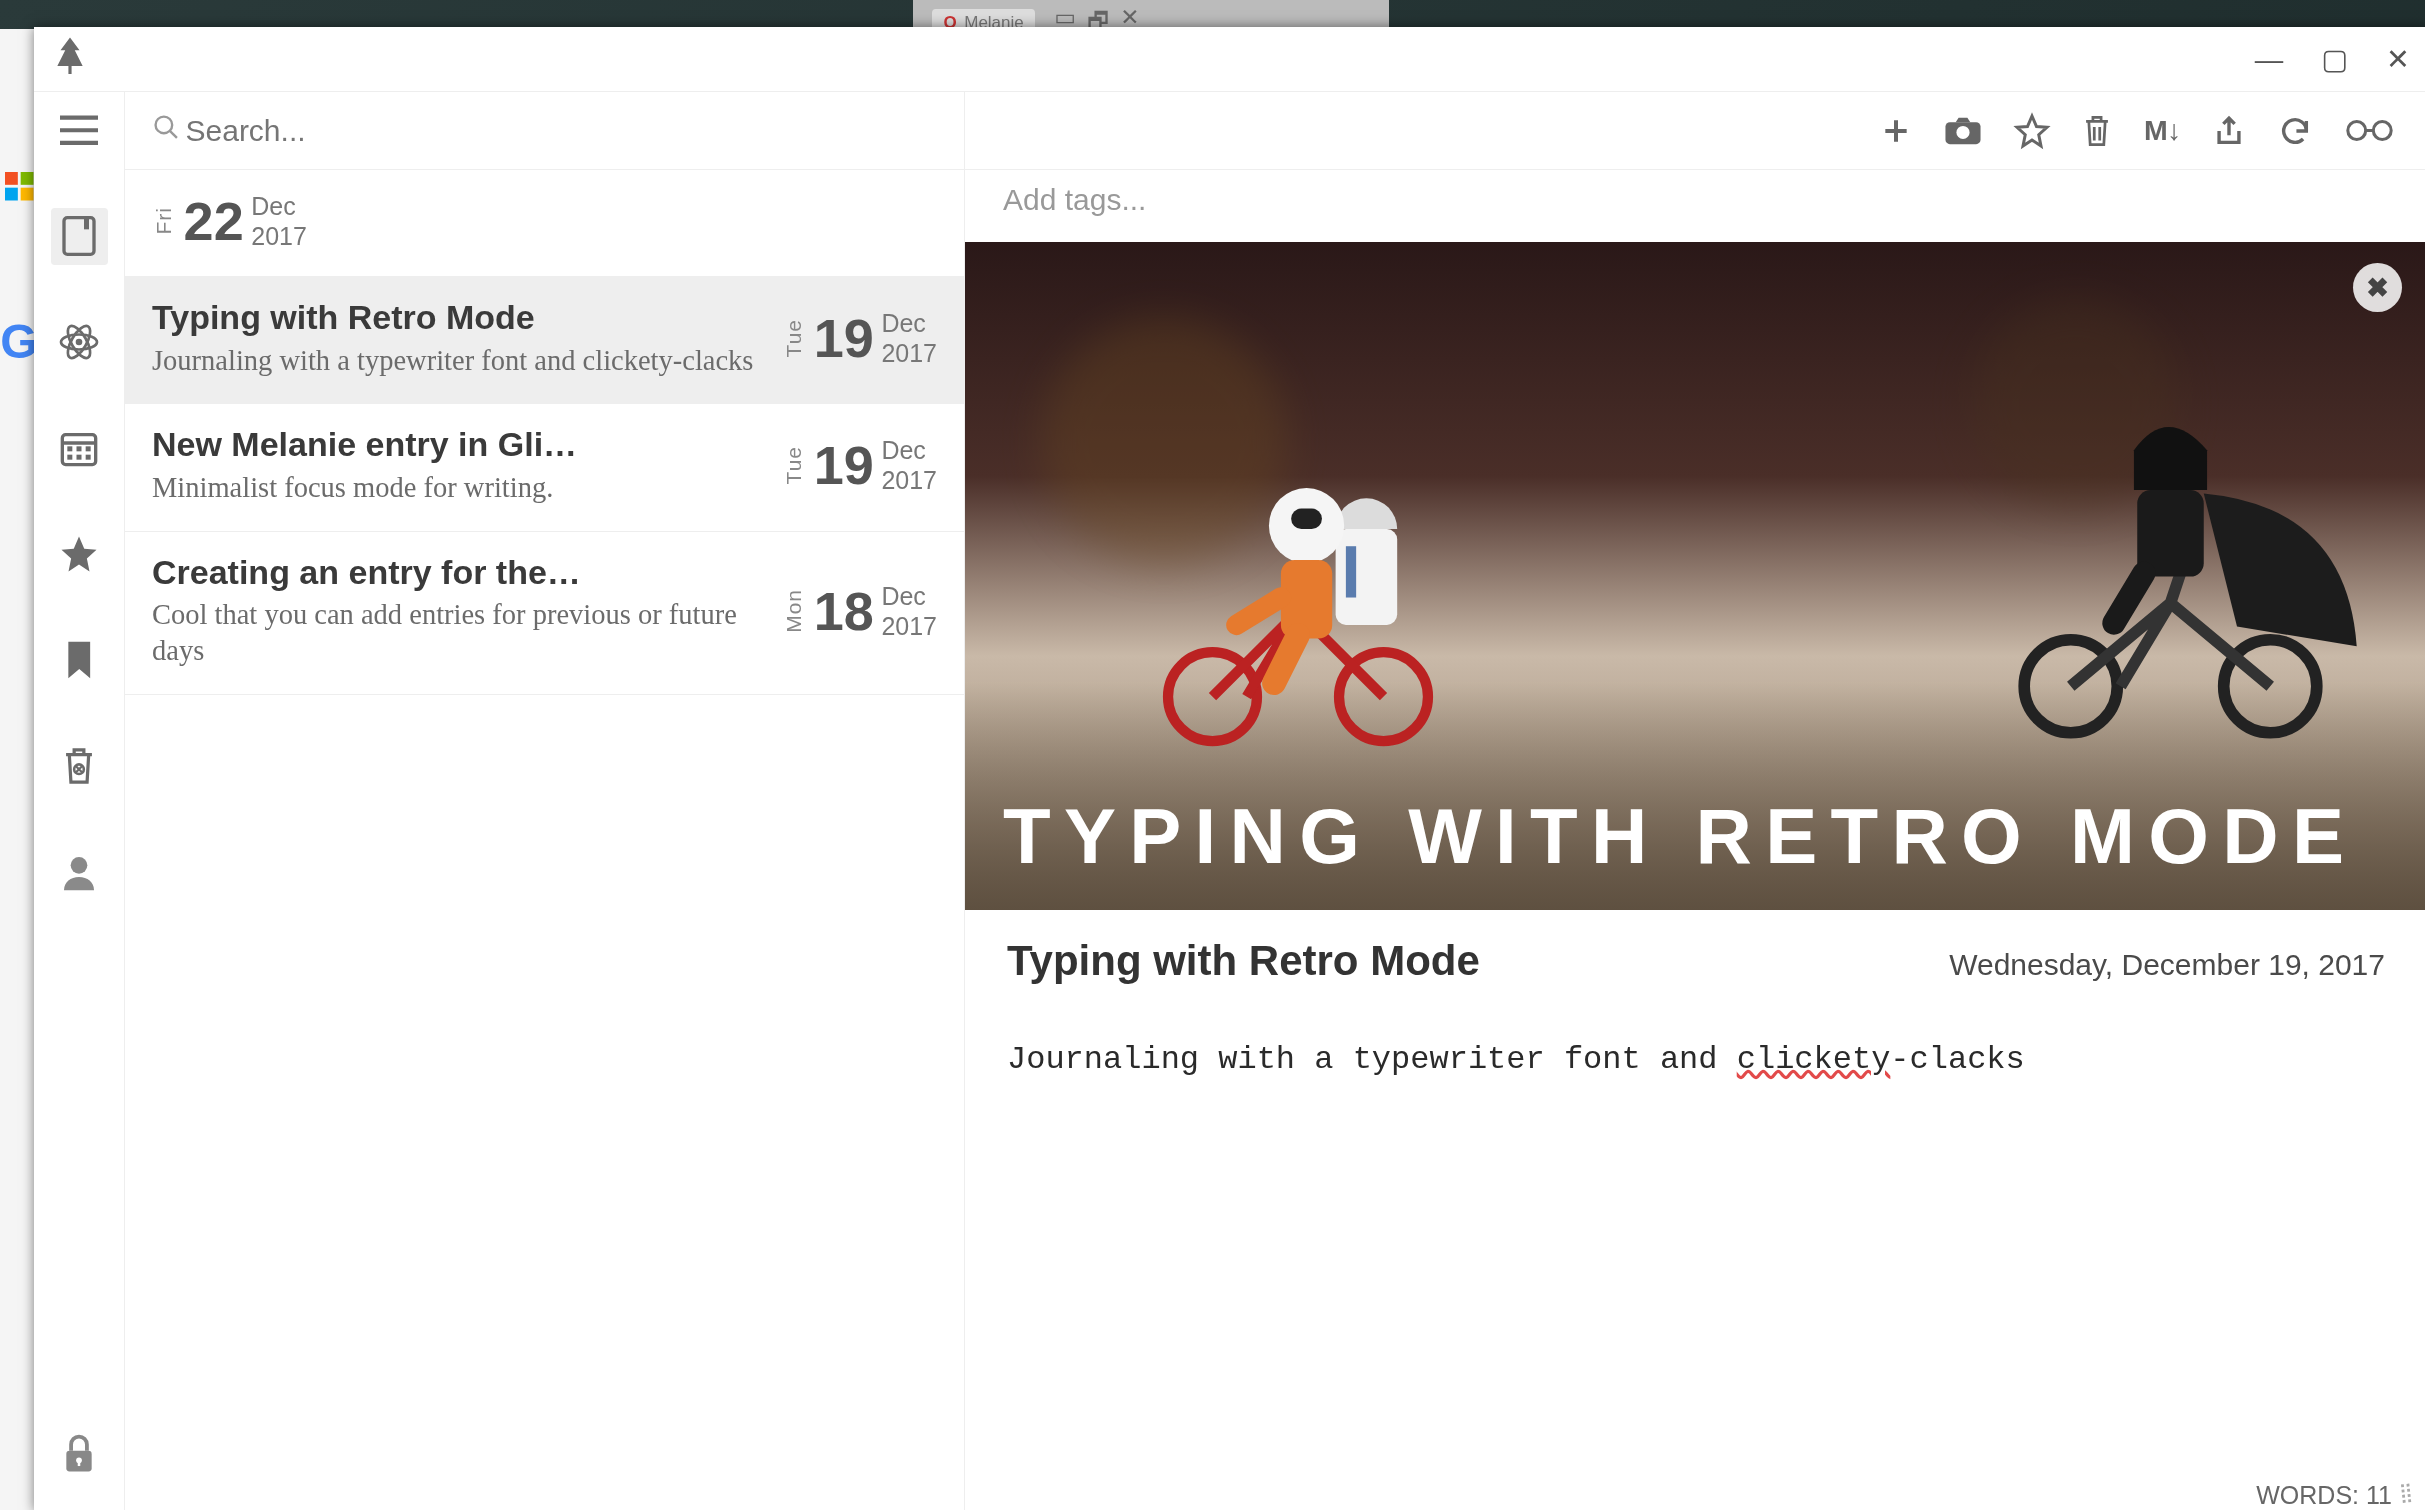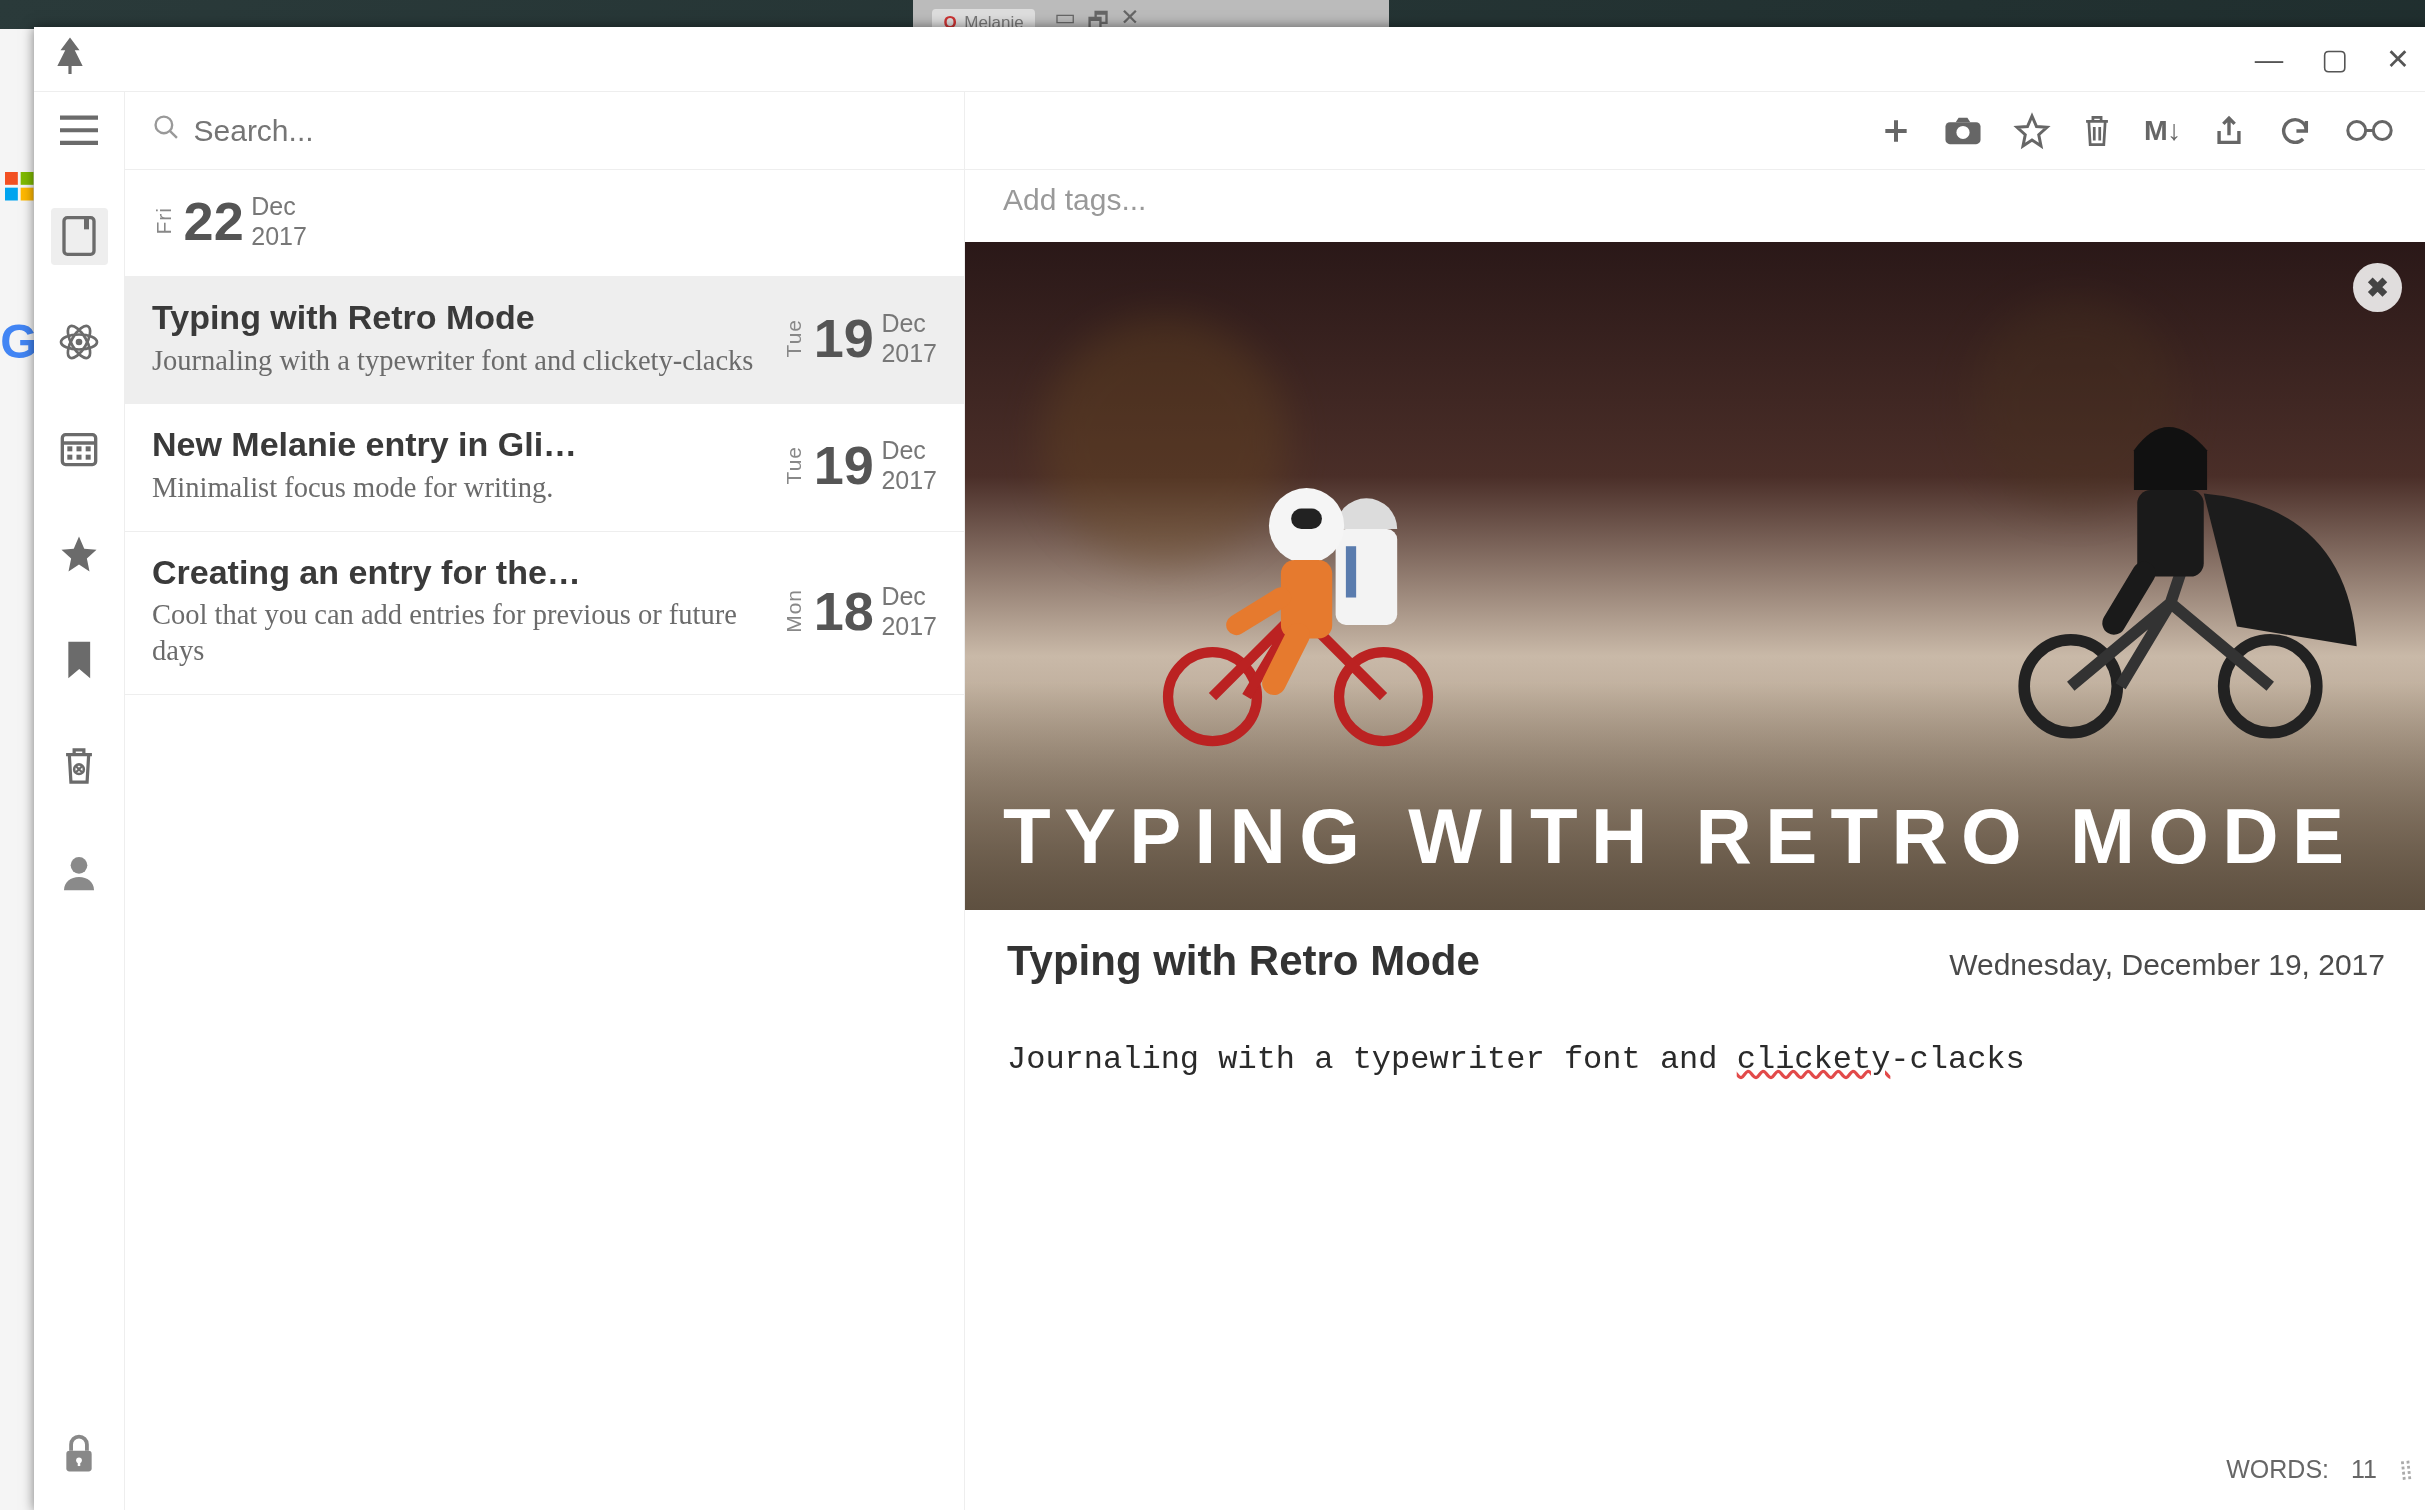--- a/index.html
+++ b/index.html
@@ -30,21 +30,21 @@
 
 
 .sidebar { width:91px; border-right:1px solid #eee; display:flex; flex-direction:column; align-items:center; padding-top:9.5px; gap:49px; color:#777; }
 .sidebar .ic { font-size:38px; cursor:pointer; display:flex; align-items:center; justify-content:center; width:57px; height:57px; }
 .sidebar .ic.active { background:#eee; border-radius:3.8px; }
 .sidebar .spacer { flex:1; }
 .sidebar .lock { font-size:40px; color:#888; margin-bottom:28.5px; }
 
 
 .list-col { width:840px; border-right:1px solid #eee; display:flex; flex-direction:column; }
-.search-row { height:78px; display:flex; align-items:center; padding:0 27px; border-bottom:1px solid #eee; color:#999; font-size:30px; gap:13px; }
+.search-row { height:78px; display:flex; align-items:center; padding:0 27px; border-bottom:1px solid #eee; color:#999; font-size:30px; gap:5px; }
 .search-row input { border:none; outline:none; font-size:30px; color:#666; flex:1; }
 .entries { flex:1; overflow:auto; }
 .entry { display:flex; padding:21px 27px 25px 27px; border-bottom:1px solid #eee; cursor:pointer; }
 .entry.selected { background:#eeeeee; }
 .entry-text { flex:1; min-width:0; padding-right:15px; }
 .entry-title { font-size:34px; font-weight:600; color:#3a3a3a; white-space:nowrap; overflow:hidden; text-overflow:ellipsis; margin-bottom:5.7px; }
 .entry-sub { font-size:28.5px; color:#6b6b6b; font-family:Georgia, "Times New Roman", serif; line-height:1.25; }
 .entry-date { display:flex; align-items:center; gap:7.6px; color:#636363; }
 .day-col { writing-mode:vertical-rl; transform:rotate(180deg); font-size:21px; color:#888; letter-spacing:1px; }
 .day-num { font-size:54px; font-weight:700; color:#555; line-height:1; }
@@ -68,21 +68,21 @@
 .fig.vader { right:57px; width:399px; height:361px; }
 .hero-title { position:absolute; left:38px; right:38px; bottom:28.5px; font-size:78px; font-weight:700; color:#fff; letter-spacing:13.3px; white-space:nowrap; }
 .hero-close { position:absolute; right:25px; top:21px; width:49px; height:49px; border-radius:50%; background:rgba(255,255,255,.85); color:#444; font-size:27px; display:flex; align-items:center; justify-content:center; cursor:pointer; font-weight:bold; }
 
 .article-head { display:flex; justify-content:space-between; align-items:baseline; padding:27px 42px 7.6px; }
 .article-title { font-size:42px; font-weight:700; color:#333; }
 .article-date { font-size:30px; color:#4a4a4a; }
 .article-body { padding:48px 42px; font-size:32px; color:#2a2a2a; font-family:"Courier New", monospace; }
 .article-body .spellerr { border-bottom:2.9px wavy #e24a4a; text-decoration:wavy underline #e24a4a; }
 
-.statusbar { position:absolute; right:17px; bottom:27px; font-size:25px; color:#666; display:flex; align-items:center; gap:22px; }
+.statusbar { position:absolute; right:17px; bottom:1px; font-size:25px; color:#666; display:flex; align-items:flex-start; gap:7px; }
 .grip { font-size:19px; color:#aaa; letter-spacing:-2.9px; transform:rotate(-6deg); }
 
 svg { overflow:visible; }
 </style>
 </head>
 <body>
 
 <div class="desktop">
 
   <div class="bg-browser">

